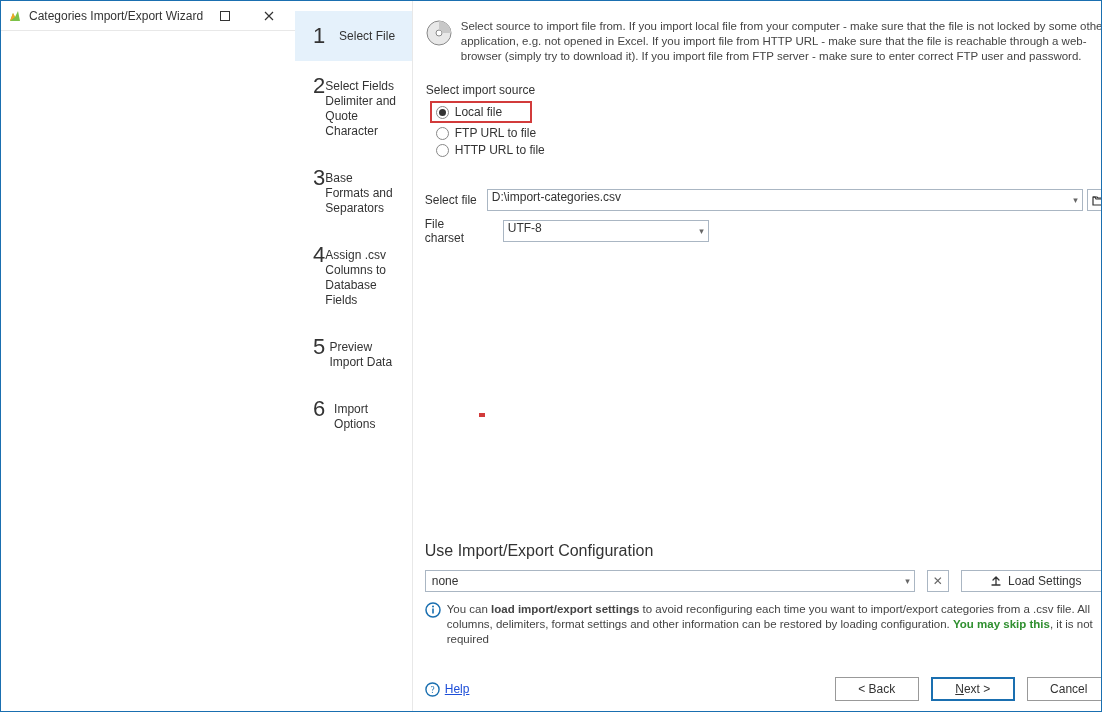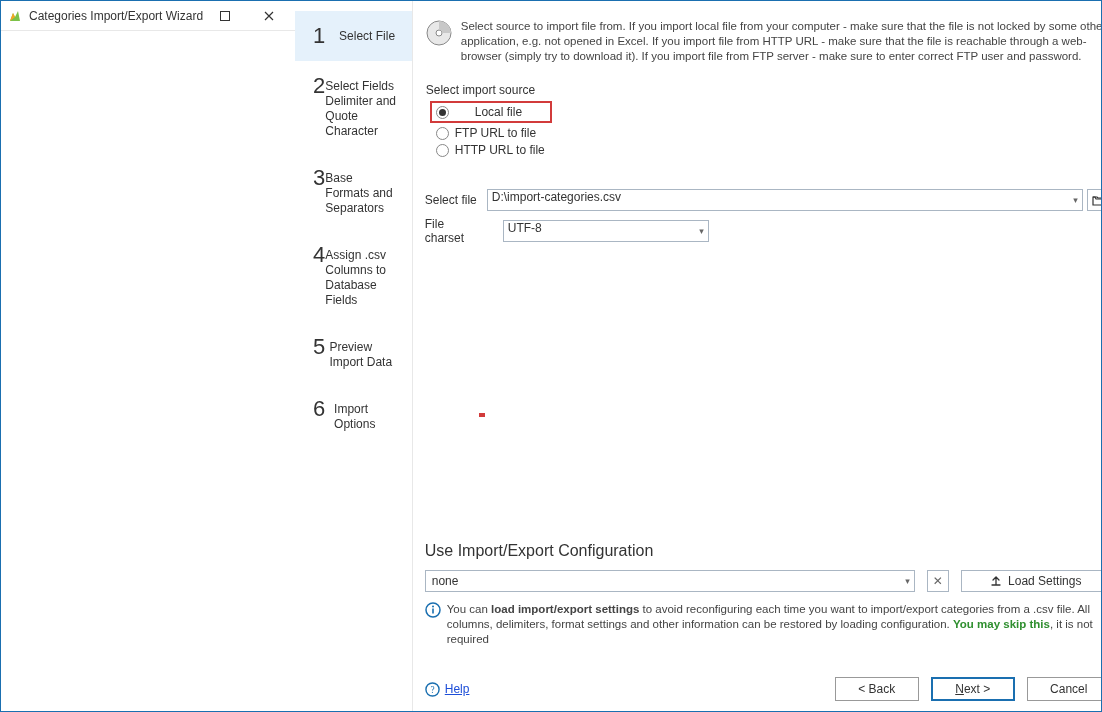--- a/index.html
+++ b/index.html
@@ -17,21 +17,21 @@
   .step .label { font-size:12px; color:#333; padding-top:4px; line-height:15px; }
   .step.active { background:#e5f1fb; }
   .main { flex:1; display:flex; flex-direction:column; padding:18px 16px 10px 12px; position:relative; }
   .info-row { display:flex; align-items:flex-start; margin-bottom:18px; }
   .info-row .disk-icon { width:28px; height:28px; margin-right:8px; flex-shrink:0; }
   .info-row .info-text { font-size:11.5px; color:#444; line-height:15px; }
   .groupbox { position:relative; border:1px solid transparent; margin-bottom:6px; }
   .groupbox .legend { font-size:12px; color:#333; margin-bottom:4px; }
   .highlight-box { border:2px solid #d23b3b; display:inline-flex; align-items:center; padding:2px 28px 2px 4px; margin-left:4px; }
   .radio-row { display:flex; align-items:center; margin:3px 0 3px 10px; }
-  .radio-row.hl { margin:0;gap:20px; }
+  .radio-row.hl { margin:0; }
   .radio-circle { width:13px; height:13px; border:1px solid #888; border-radius:50%; margin-right:6px; display:flex; align-items:center; justify-content:center; background:#fff;}
   .radio-circle.checked::after { content:""; width:7px; height:7px; background:#333; border-radius:50%; }
   .radio-label { font-size:12px; color:#333; }
   .form-row { display:flex; align-items:center; margin-top:6px; }
   .form-row .flabel { width:62px; font-size:12px; color:#333; }
   .text-input, .combo { border:1px solid #aab6c3; height:22px; padding:0 20px 0 4px; font-size:12px; color:#333; background:#fff; position:relative; }
   .combo .caret { position:absolute; right:4px; top:50%; transform:translateY(-50%); font-size:9px; color:#666; }
   .browse-btn { width:24px; height:22px; border:1px solid #aab6c3; margin-left:4px; display:flex; align-items:center; justify-content:center; background:#fff; }
   .arrow-annot { position:absolute; }
   .sec-title { font-size:16px; font-weight:400; color:#333; margin:0 0 10px 0; }

